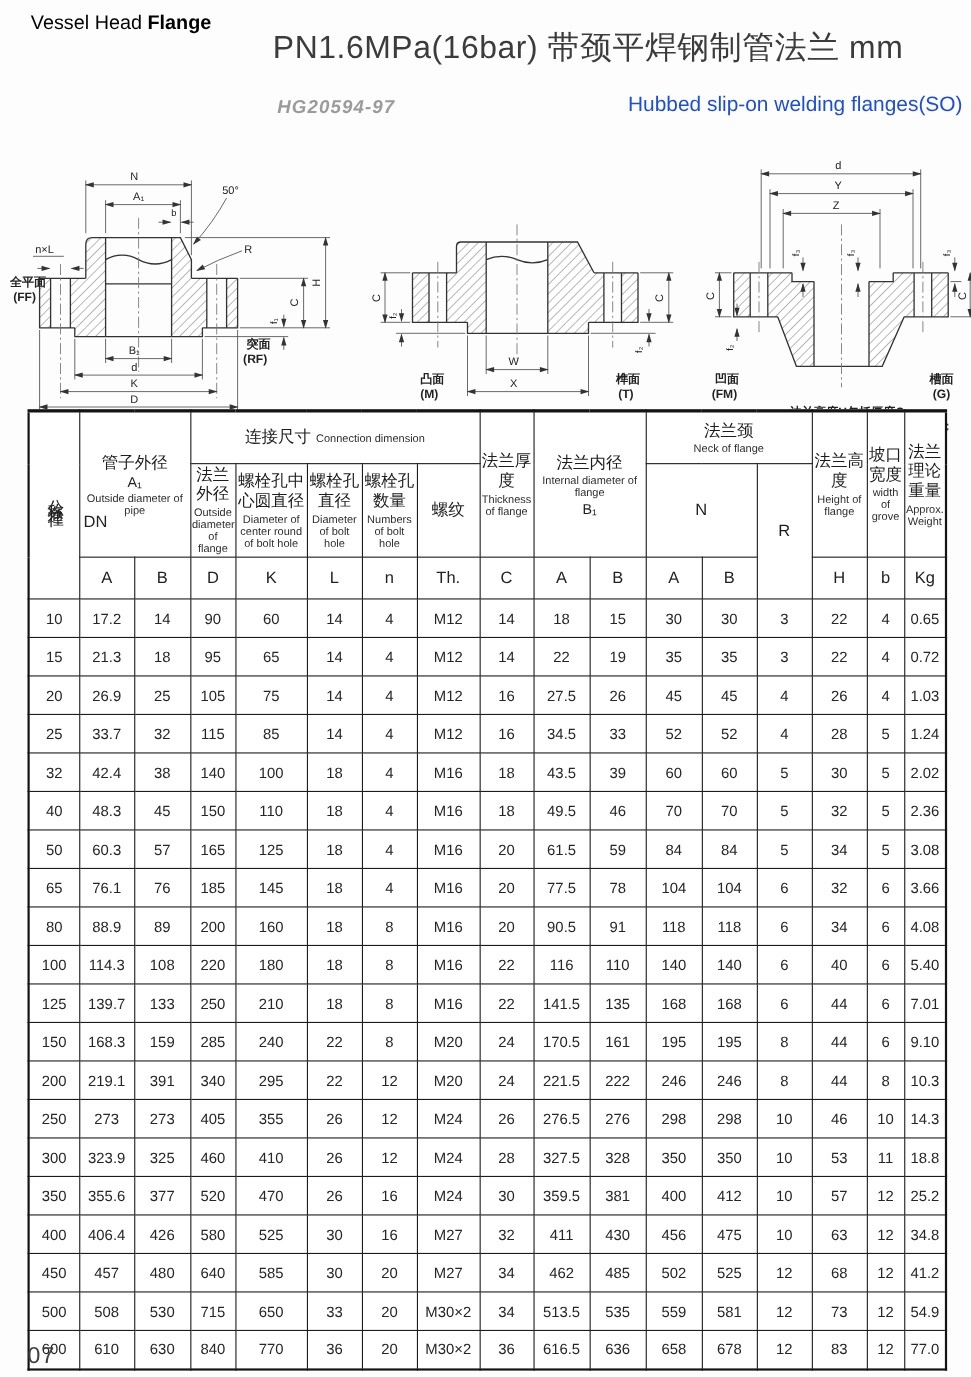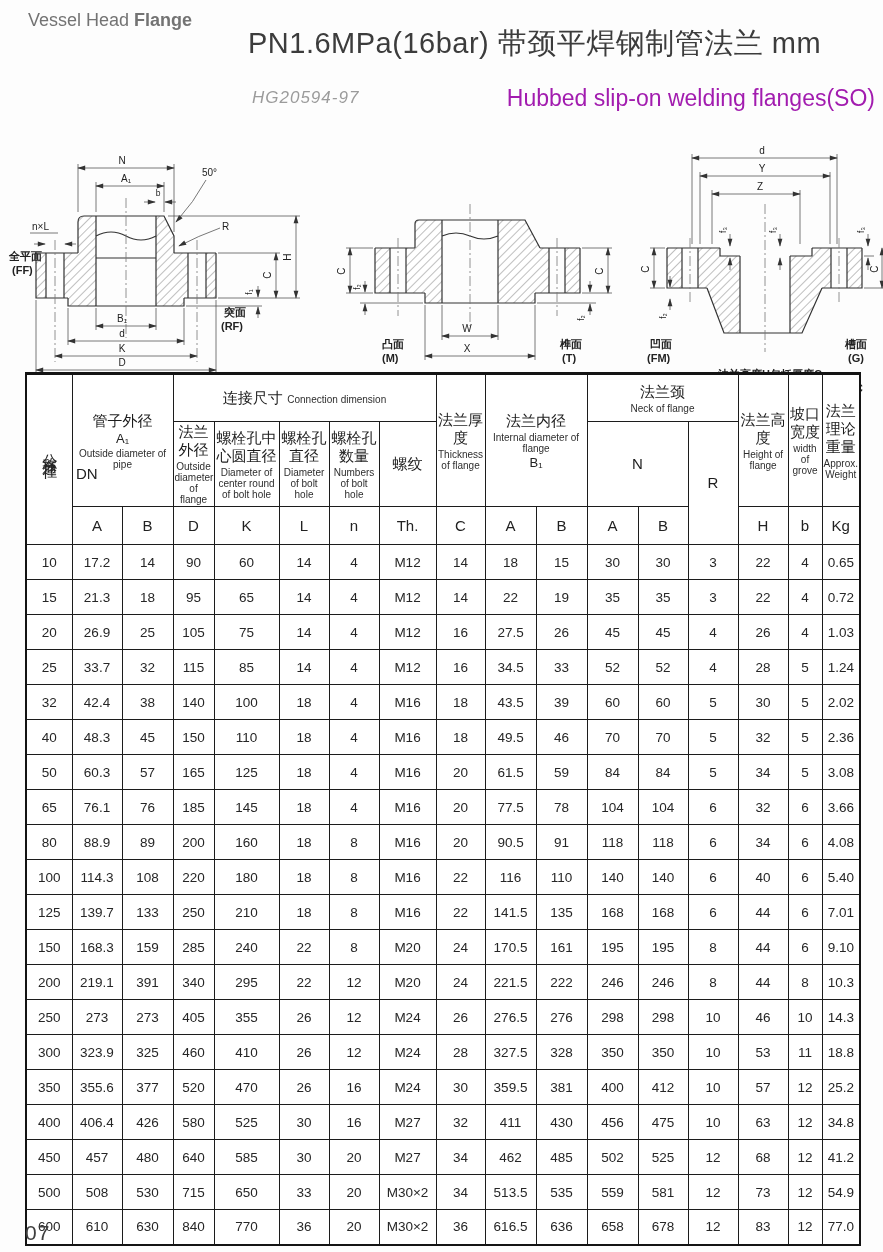--- a/index.html
+++ b/index.html
@@ -1,25 +1,25 @@
 <!DOCTYPE html>
 <html><head>
 <meta charset="utf-8">
 <style>
   * { margin:0; padding:0; box-sizing:border-box; }
   html,body { width:883px; height:1252px; background:#fdfdfd; font-family:"Liberation Sans",sans-serif; position:relative; overflow:hidden; }
   .abs { position:absolute; }
 
   
   .logo-line1 { font-size:33px; font-weight:bold; font-style:italic; color:#1ba3e0; line-height:1; letter-spacing:-1px; }
-  .logo-line2 { font-size:18px; color:#737373; margin-top:2px; letter-spacing:0px;text-align:right; }
+  .logo-line2 { font-size:18px; color:#000000; margin-top:2px; letter-spacing:0px;text-align:right; }
   .logo-line2 .bold { font-weight:bold; }
   .page-title { font-size:29px; color:#3c3c3c; letter-spacing:0.5px; white-space:nowrap; }
-  .standard-no { font-size:17px; font-weight:normal; font-style:italic; color:#9b9b9b; letter-spacing:1px; }
-  .subtitle-en { font-size:23px; color:#a21caf; }
+  .standard-no { font-size:17px; font-weight:bold; font-style:italic; color:#9b9b9b; letter-spacing:1px; }
+  .subtitle-en { font-size:19px; color:#1d4ed8; }
 
   
   svg.drawing { position:absolute; overflow:visible; }
   svg text { font-family:"Liberation Sans",sans-serif; fill:#222; }
   .dim-t { font-size:10px; }
   .dim-s { font-size:8.5px; }
   .face-t { font-size:11px; font-weight:bold; }
   .cap-t { font-size:11px; font-weight:bold; }
   .part { stroke:#333; stroke-width:1.2; fill:none; }
   .thin { stroke:#555; stroke-width:0.8; fill:none; }

